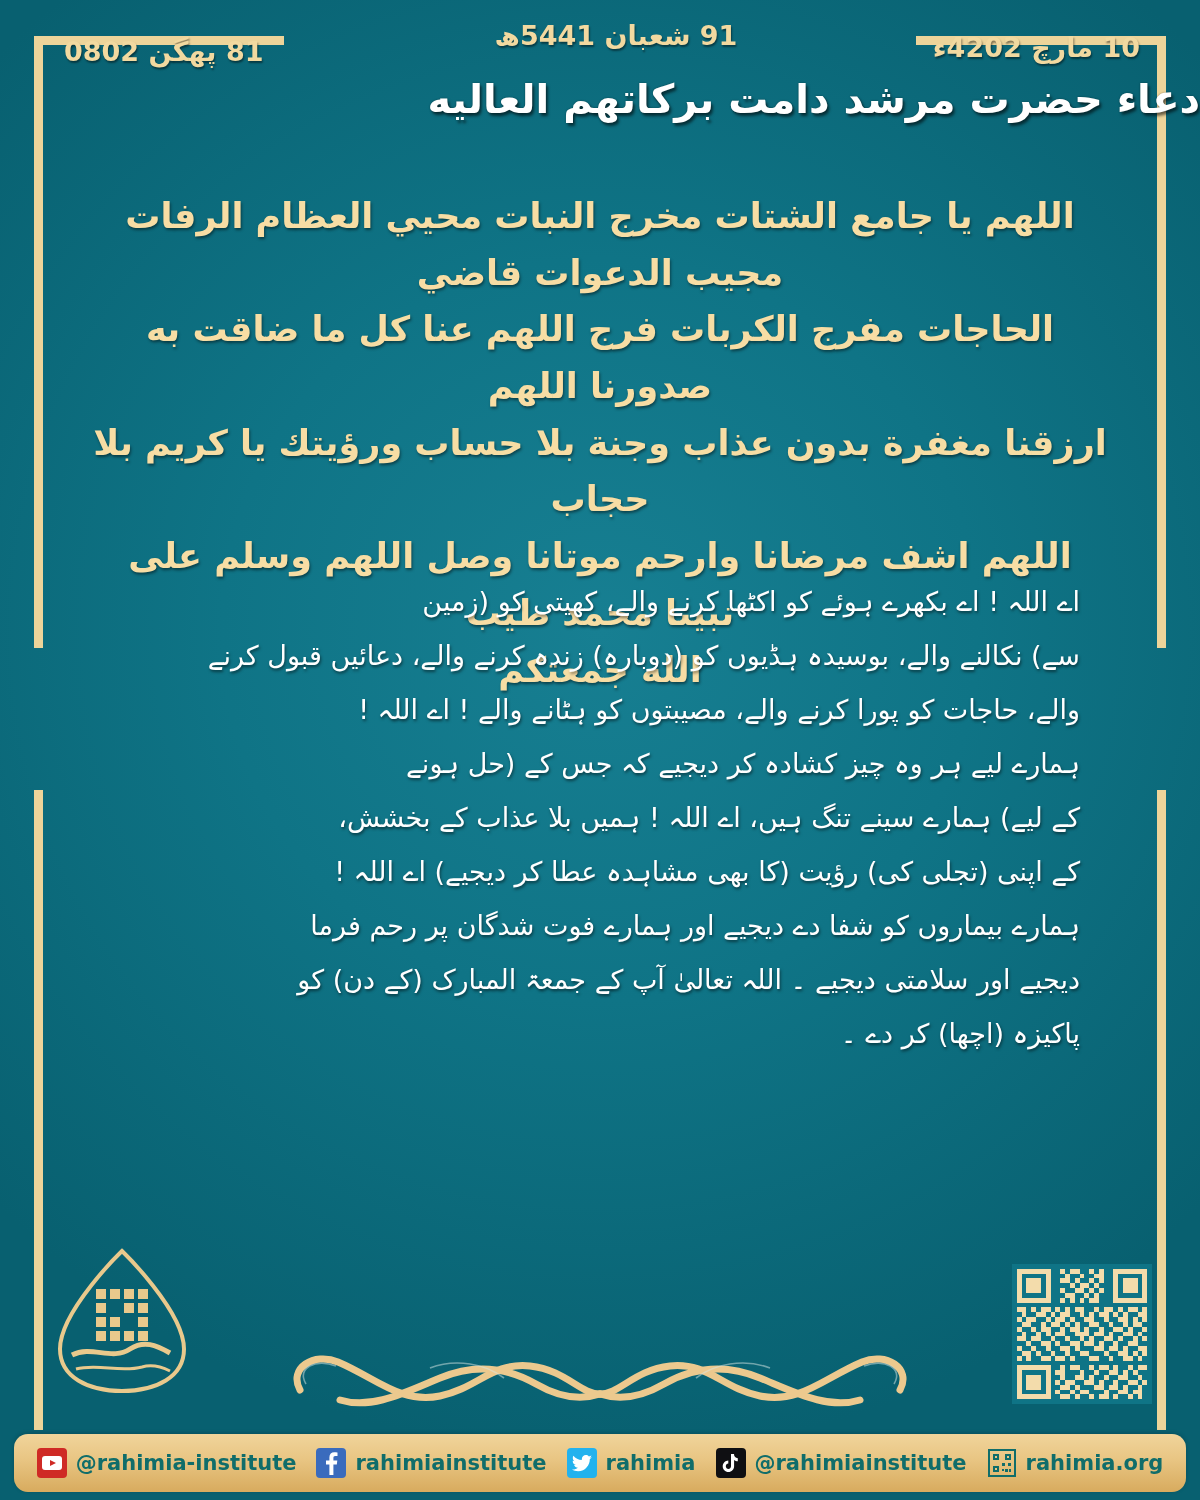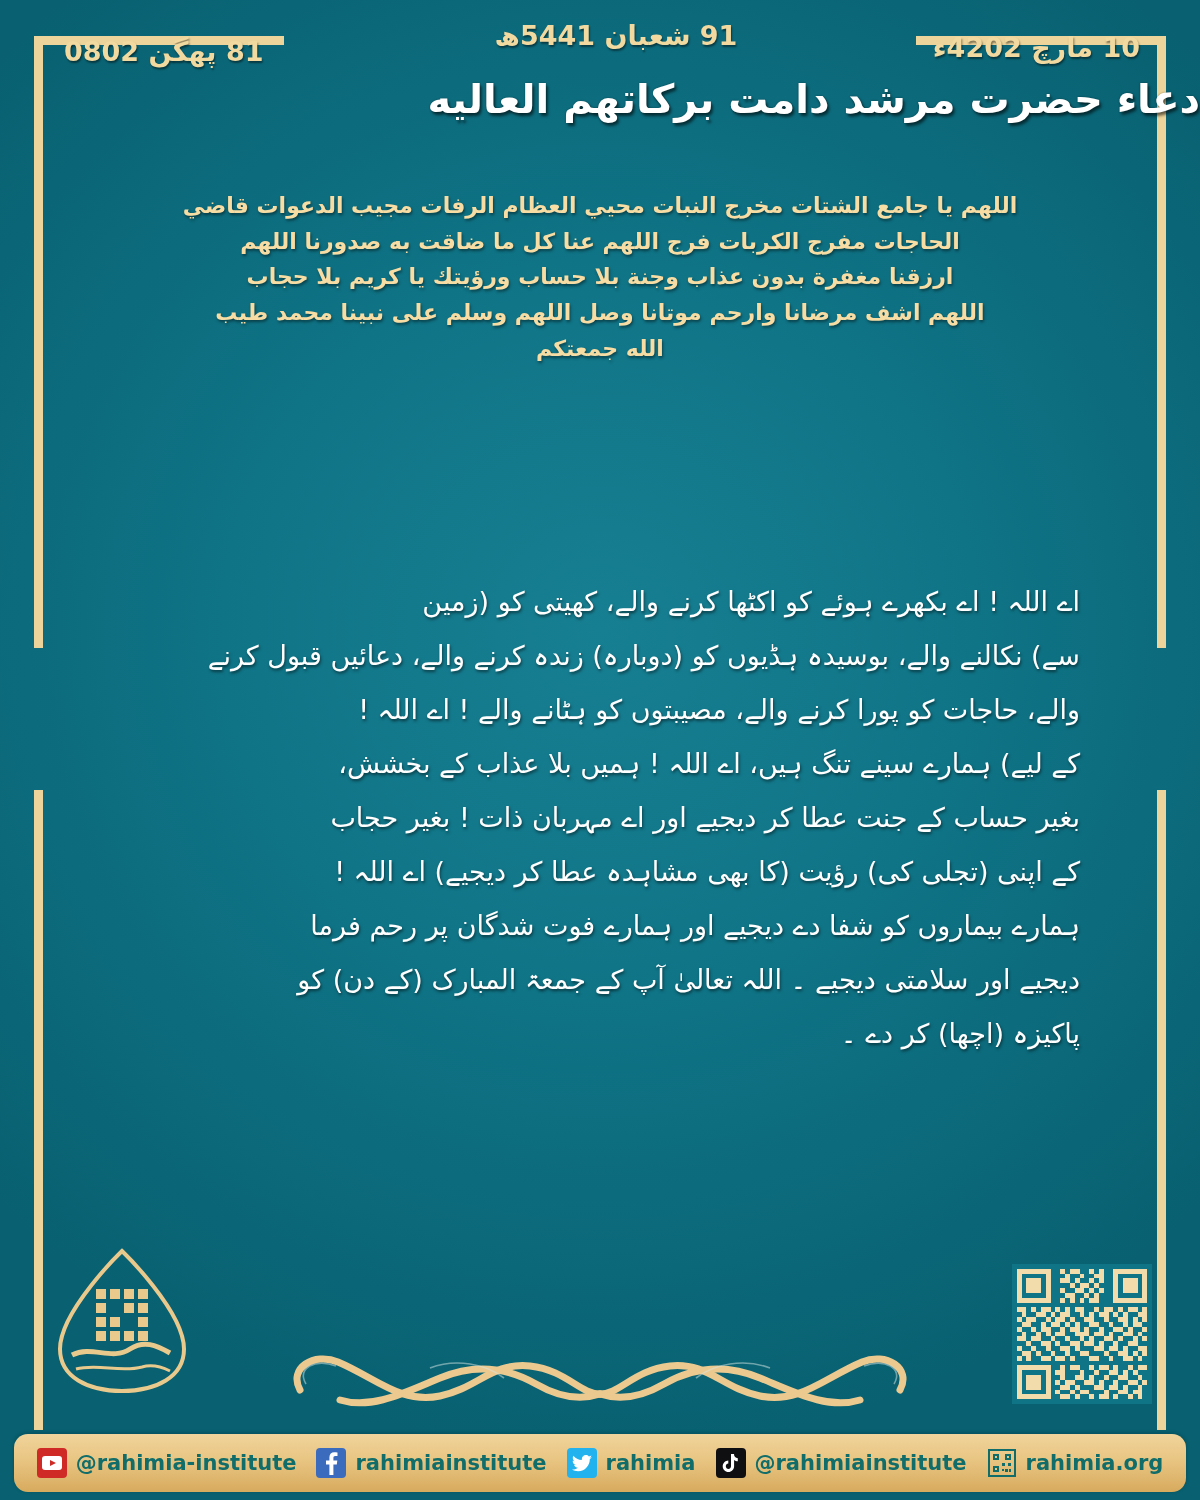--- a/index.html
+++ b/index.html
@@ -42,21 +42,21 @@
     font-family:"DejaVu Sans","Liberation Sans",sans-serif;
     text-shadow:2px 3px 3px rgba(0,0,0,.55), 0 0 2px rgba(0,0,0,.4);
     letter-spacing:0px;
   }
 
   
   .arabic{
     position:absolute;left:90px;right:90px;top:188px;
     direction:rtl;text-align:center;color:#f7dda4;
     font-family:"DejaVu Sans","Liberation Sans",sans-serif;
-    font-size:22px;font-weight:bold;line-height:1.62;
+    font-size:35px;font-weight:bold;line-height:1.62;
     text-shadow:1px 2px 3px rgba(0,0,0,.45);
   }
 
   
   .urdu{
     position:absolute;left:120px;right:120px;top:575px;
     direction:rtl;color:#ffffff;
     font-family:"DejaVu Sans","Liberation Sans",sans-serif;
     font-size:27px;font-weight:normal;line-height:2.0;
     text-shadow:1px 2px 3px rgba(0,0,0,.5);
@@ -116,22 +116,22 @@
     <div>الحاجات مفرج الكربات فرج اللهم عنا كل ما ضاقت به صدورنا اللهم</div>
     <div>ارزقنا مغفرة بدون عذاب وجنة بلا حساب ورؤيتك یا كریم بلا حجاب</div>
     <div>اللهم اشف مرضانا وارحم موتانا وصل اللهم وسلم على نبينا محمد طيب</div>
     <div>الله جمعتكم</div>
   </div>
 
   <div class="urdu">
     <div>اے اللہ ! اے بکھرے ہوئے کو اکٹھا کرنے والے، کھیتی کو (زمین</div>
     <div>سے) نکالنے والے، بوسیدہ ہڈیوں کو (دوبارہ) زندہ کرنے والے، دعائیں قبول کرنے</div>
     <div>والے، حاجات کو پورا کرنے والے، مصیبتوں کو ہٹانے والے ! اے اللہ !</div>
+    <div>ہمارے لیے ہر وہ چیز کشادہ کر دیجیے کہ جس کے (حل ہونے</div>
     <div>کے لیے) ہمارے سینے تنگ ہیں، اے اللہ ! ہمیں بلا عذاب کے بخشش،</div>
-    <div>بغیر حساب کے جنت عطا کر دیجیے اور اے مہربان ذات ! بغیر حجاب</div>
     <div>کے اپنی (تجلی کی) رؤیت (کا بھی مشاہدہ عطا کر دیجیے) اے اللہ !</div>
     <div>ہمارے بیماروں کو شفا دے دیجیے اور ہمارے فوت شدگان پر رحم فرما</div>
     <div>دیجیے اور سلامتی دیجیے ۔ اللہ تعالیٰ آپ کے جمعۃ المبارک (کے دن) کو</div>
     <div>پاکیزہ (اچھا) کر دے ۔</div>
   </div>
 
   <div class="logo">
     <svg viewBox="0 0 140 150" width="140" height="150">
       <path d="M70 6 C70 6 8 66 8 104 C8 132 36 146 70 146 C104 146 132 132 132 104 C132 66 70 6 70 6 Z" fill="none" stroke="#e9c98c" stroke-width="4"></path>
       <g fill="#e9c98c">

